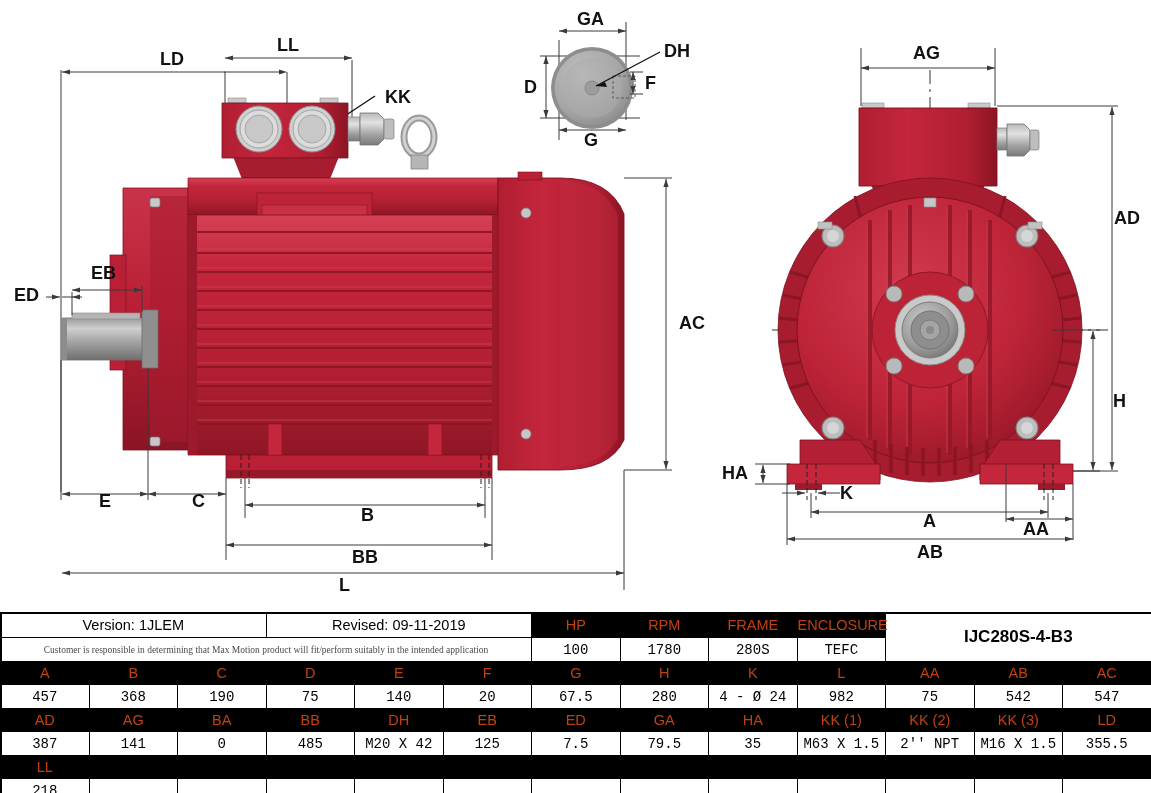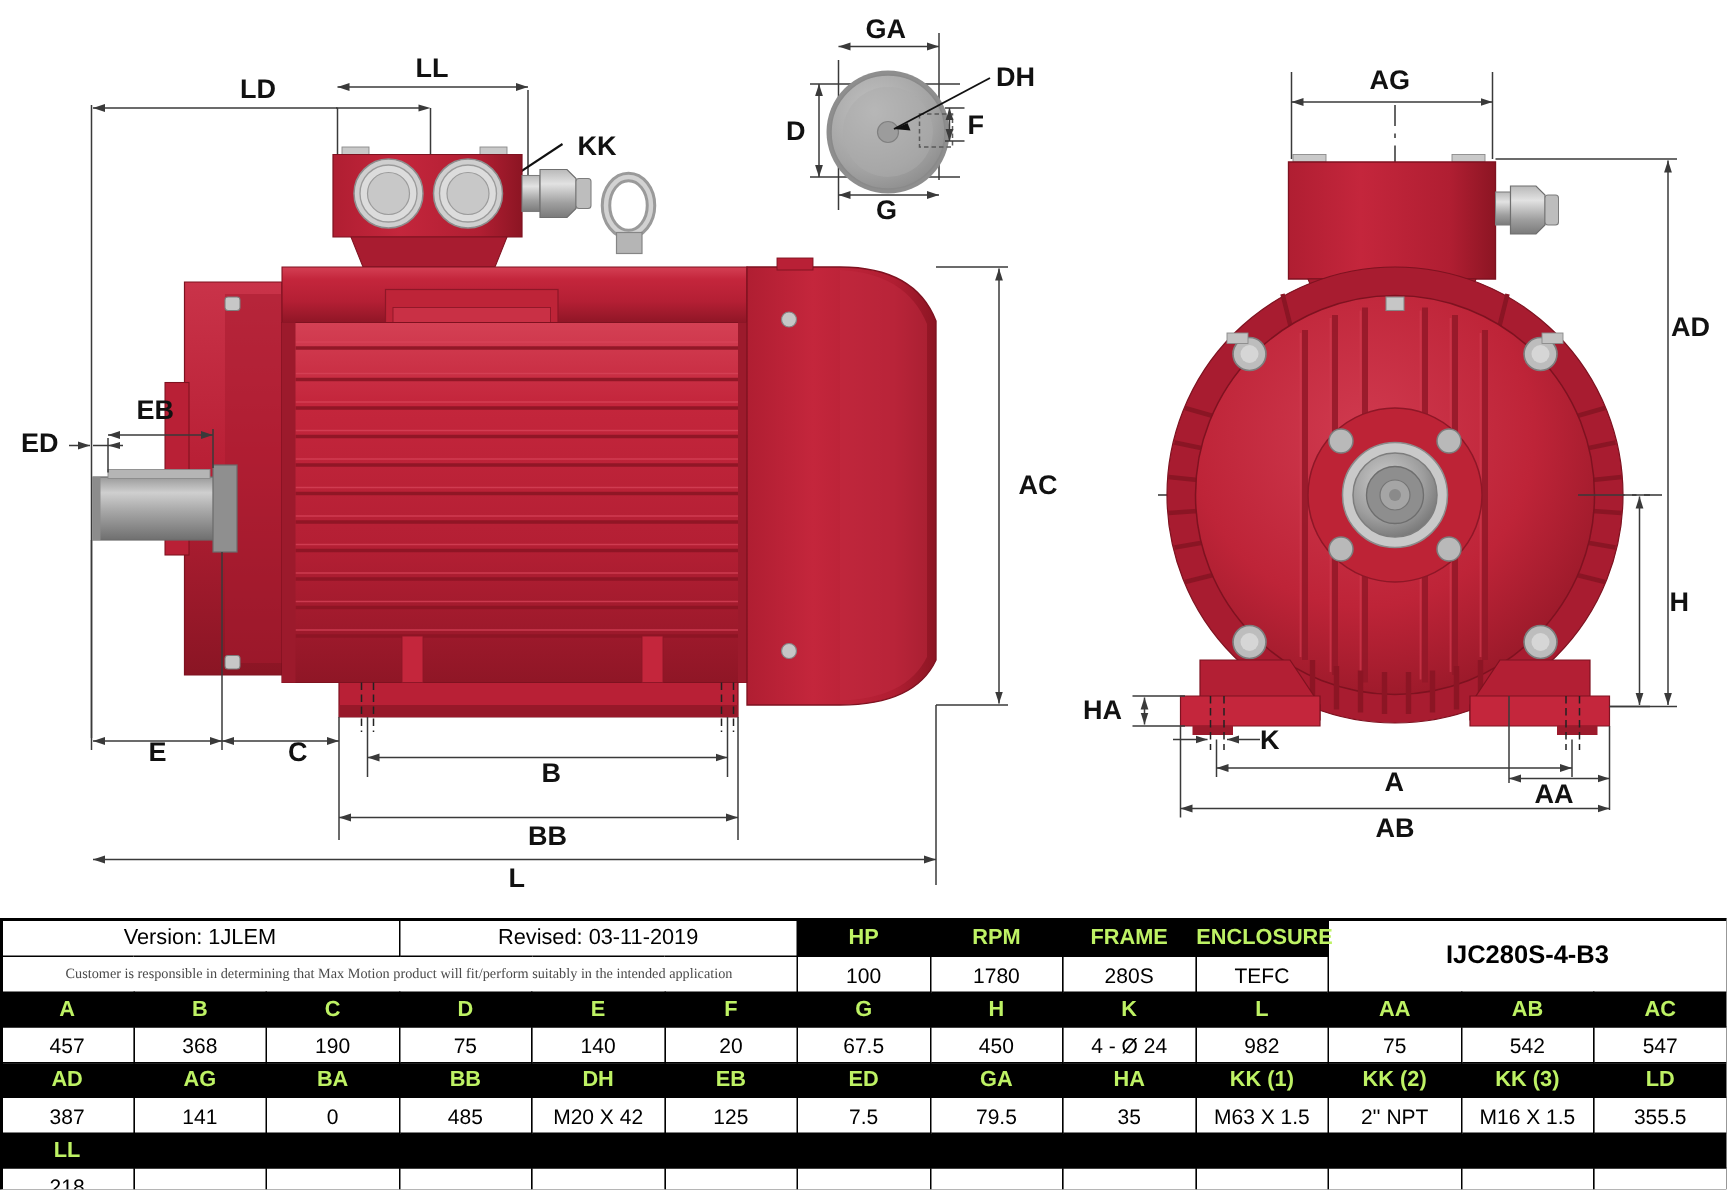--- a/index.html
+++ b/index.html
@@ -55,22 +55,22 @@
     background: #fff;
     text-align: center;
     vertical-align: middle;
     font-family: "Liberation Sans", sans-serif;
     font-size: 14px;
     padding: 0;
     height: 22px;
   }
   #spec-table td.hdr {
     background: #000;
-    color: #bef264;
-    font-weight: bold;
+    color: #c2410c;
+    font-weight: normal;
     font-size: 14.5px;
     border-color: #000;
   }
   #spec-table td.blank-black {
     background: #000;
     border-color: #000;
   }
   #spec-table td.disclaimer {
     font-size: 9.5px;
     color: #4a4a4a;
@@ -83,20 +83,21 @@
     margin-left: 10px;
   }
   #spec-table td.model {
     font-weight: bold;
     font-size: 17px;
     margin-top: 20px;
   }
   #spec-table td.val {
     font-size: 14px;
     height: 23px;
+    font-family: Liberation Mono, monospace;
   }
   .outer-frame {
     position: absolute;
     left: 0;
     top: 612px;
     width: 1149px;
     height: 179px;
     border: 2px solid #000;
     pointer-events: none;
   }
@@ -587,21 +588,21 @@
         <col style="width:88.5px">
       <col style="width:88.5px">
         <col style="width:88.5px">
         <col style="width:88.5px">
       <col style="width:88.5px">
     </colgroup>
     <tbody>
 
       <tr>
         <td class="verrow" colspan="3">Version: 1JLEM</td>
-        <td class="verrow" colspan="3">Revised: 03-11-2019</td>
+        <td class="verrow" colspan="3">Revised: 09-11-2019</td>
         <td class="hdr">HP</td>
         <td class="hdr">RPM</td>
         <td class="hdr">FRAME</td>
         <td class="hdr">ENCLOSURE</td>
         <td class="model" colspan="3" rowspan="2">IJC280S-4-B3</td>
       </tr>
 
       <tr>
         <td class="disclaimer" colspan="6">Customer is responsible in determining that Max Motion product will fit/perform suitably in the intended application</td>
         <td class="val">100</td>
@@ -627,21 +628,21 @@
       </tr>
 
       <tr>
         <td class="val">457</td>
         <td class="val">368</td>
         <td class="val">190</td>
         <td class="val">75</td>
         <td class="val">140</td>
         <td class="val">20</td>
         <td class="val">67.5</td>
-        <td class="val">450</td>
+        <td class="val">280</td>
         <td class="val">4 - Ø 24</td>
         <td class="val">982</td>
         <td class="val">75</td>
         <td class="val">542</td>
         <td class="val">547</td>
       </tr>
 
       <tr>
         <td class="hdr">AD</td>
         <td class="hdr">AG</td>

